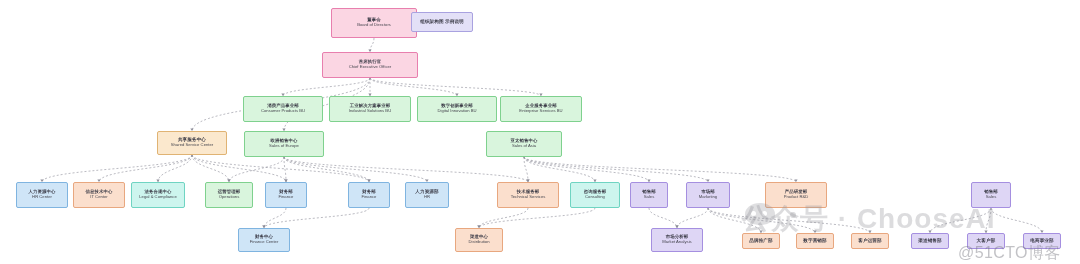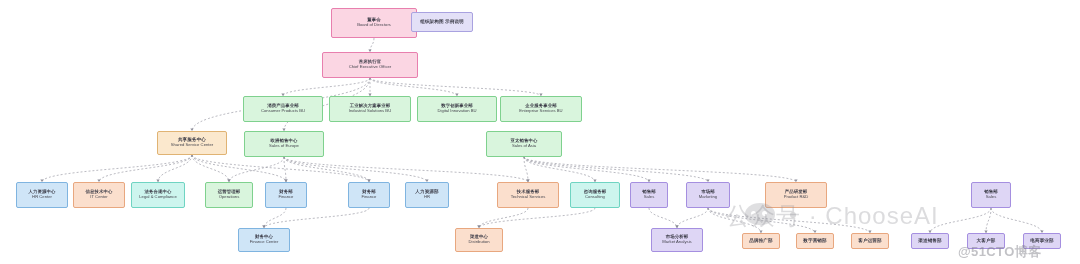--- a/index.html
+++ b/index.html
@@ -25,26 +25,26 @@
   .lav   {background:#e3e0f7;border-color:#a9a2e0;}
   .green {background:#d9f5dd;border-color:#7fd18e;}
   .tan   {background:#fbe8cd;border-color:#e0b373;}
   .blue  {background:#cfe5f7;border-color:#7fb4e0;}
   .orange{background:#fbdfcd;border-color:#e8a77f;}
   .teal  {background:#cdf5ee;border-color:#6fd4c2;}
   .purple{background:#ded6f5;border-color:#a58fe0;}
   
   .wm{position:absolute;pointer-events:none;user-select:none;}
   #wm-main{
-    left:726px;top:200px;font-size:24px;font-weight:normal;
+    left:742px;top:200px;font-size:28px;font-weight:bold;
     color:rgba(150,150,155,.33);white-space:nowrap;letter-spacing:1px;
   }
   #wm-sub{
-    left:958px;top:243px;font-size:13px;color:rgba(120,120,128,.45);
-    white-space:nowrap;letter-spacing:.4px;font-weight:bold;
+    left:958px;top:243px;font-size:16px;color:rgba(120,120,128,.45);
+    white-space:nowrap;letter-spacing:.4px;
   }
   #wm-face{
     left:745px;top:203px;width:30px;height:22px;border-radius:50% 50% 45% 45%;
     background:rgba(150,150,155,.30);
   }
   #wm-face:before,#wm-face:after{
     content:"";position:absolute;top:8px;width:5px;height:5px;border-radius:50%;
     background:#fff;
   }
   #wm-face:before{left:6px;}

